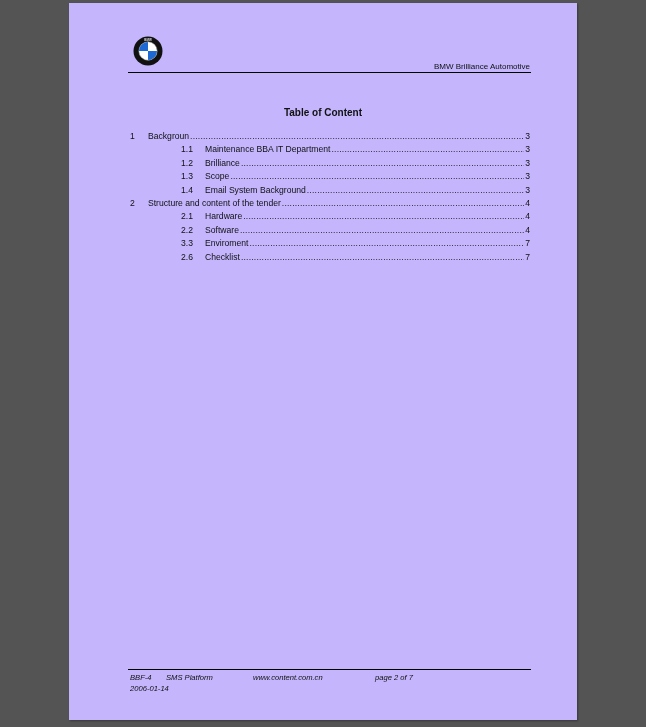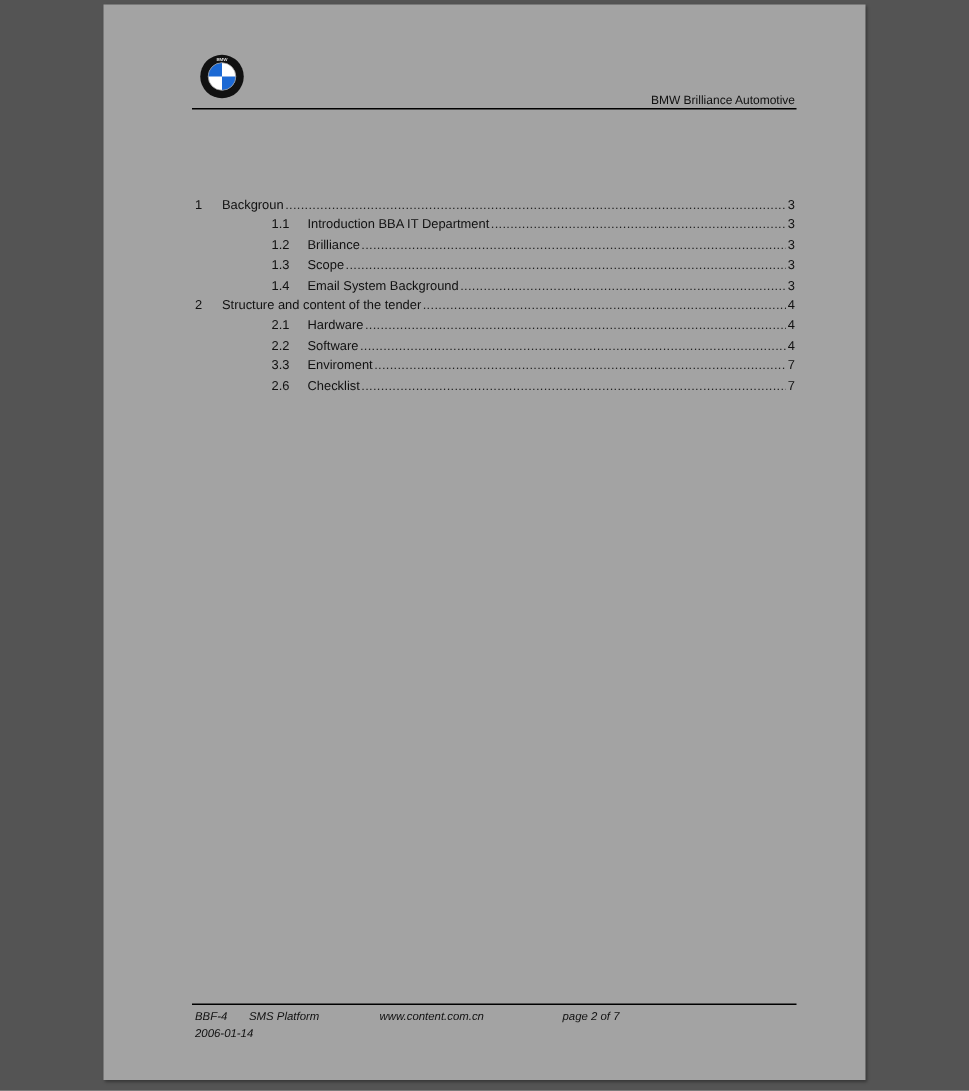--- a/index.html
+++ b/index.html
@@ -13,21 +13,21 @@
       position: relative;
       overflow: hidden;
       font-family: "Liberation Sans", sans-serif;
     }
     .page {
       position: absolute;
       left: 69px;
       top: 3px;
       width: 508px;
       height: 717px;
-      background: #a3a3a3;
+      background: #c4b5fd;
       box-shadow: 1px 1px 2px rgba(0,0,0,0.35);
     }
     .logo {
       position: absolute;
       left: 64px;
       top: 33px;
       width: 30px;
       height: 30px;
     }
     .header-text {
@@ -130,31 +130,32 @@
     <circle cx="15" cy="15" r="9.2" fill="#fff"></circle>
     <path d="M15 15 L15 5.8 A9.2 9.2 0 0 0 5.8 15 Z" fill="#1c69d4"></path>
     <path d="M15 15 L15 24.2 A9.2 9.2 0 0 0 24.2 15 Z" fill="#1c69d4"></path>
     <circle cx="15" cy="15" r="9.2" fill="none" stroke="#999" stroke-width="0.5"></circle>
     <text x="15" y="4.6" font-size="3" fill="#ddd" text-anchor="middle" font-family="Liberation Sans, sans-serif" font-weight="bold">BMW</text>
   </svg>
 
   <div class="header-text">BMW Brilliance Automotive</div>
   <div class="header-rule"></div>
 
+  <div class="toc-title">Table of Content</div>
 
   <div class="toc">
     <div class="toc-row level1">
       <span class="num">1</span>
       <span class="label">Backgroun</span>
       <span class="leader"></span>
       <span class="pg">3</span>
     </div>
     <div class="toc-row level2">
       <span class="num">1.1</span>
-      <span class="label">Introduction BBA IT Department</span>
+      <span class="label">Maintenance BBA IT Department</span>
       <span class="leader"></span>
       <span class="pg">3</span>
     </div>
     <div class="toc-row level2">
       <span class="num">1.2</span>
       <span class="label">Brilliance</span>
       <span class="leader"></span>
       <span class="pg">3</span>
     </div>
     <div class="toc-row level2">

